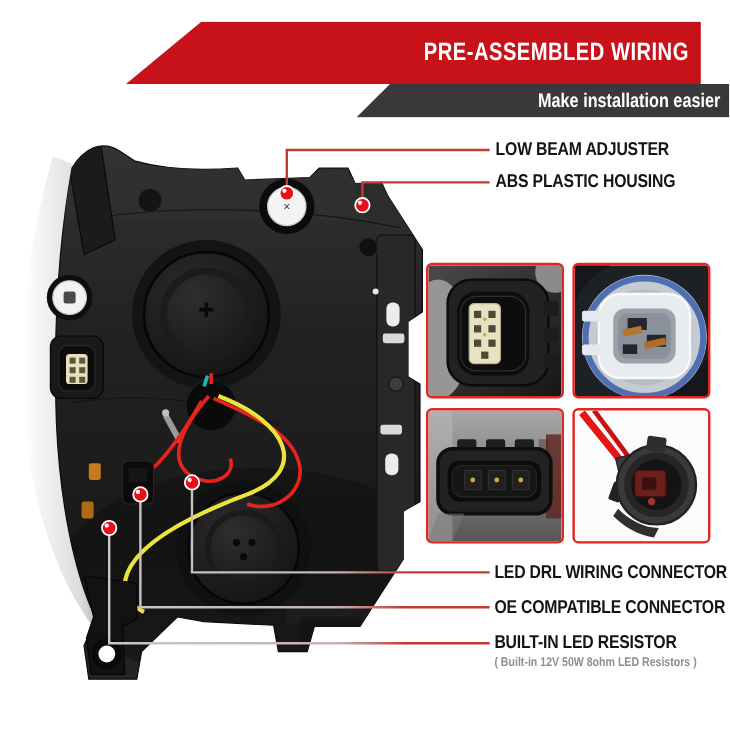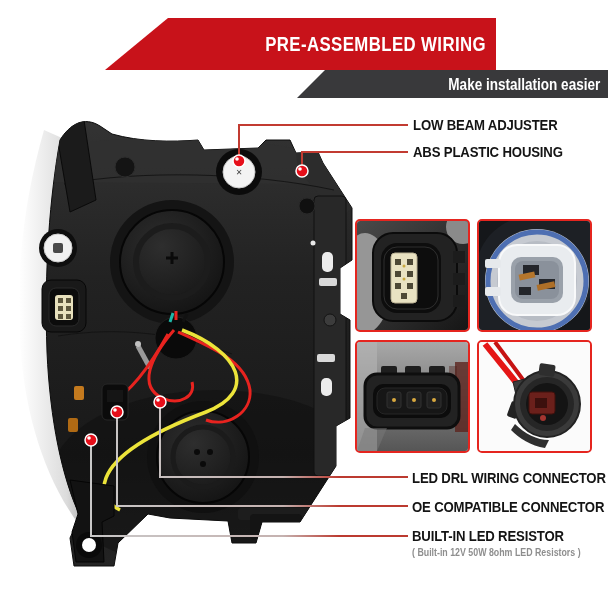--- a/index.html
+++ b/index.html
@@ -1,19 +1,19 @@
 <!DOCTYPE html>
 <html><head>
 <meta charset="utf-8">
 <style>
   html,body{margin:0;padding:0;background:#ffffff;}
   .stage{position:relative;width:608px;height:608px;background:#ffffff;overflow:hidden;
          font-family:"Liberation Sans",sans-serif;}
   
-  .banner-red{position:absolute;left:0;top:18px;width:496px;height:52px;background:#c8121a;
+  .banner-red{position:absolute;left:0;top:18px;width:584px;height:52px;background:#c8121a;
               -webkit-clip-path:polygon(168px 0,608px 0,608px 52px,105px 52px);
               clip-path:polygon(168px 0,608px 0,608px 52px,105px 52px);}
   .banner-title{position:absolute;right:10px;top:0;line-height:52px;color:#ffffff;
                 font-size:21px;font-weight:700;letter-spacing:.5px;white-space:nowrap;
                 transform:scaleX(.80);transform-origin:right center;}
   .banner-dark{position:absolute;left:0;top:70px;width:608px;height:28px;background:#39393b;
                -webkit-clip-path:polygon(325px 0,608px 0,608px 28px,297px 28px);
                clip-path:polygon(325px 0,608px 0,608px 28px,297px 28px);}
   .banner-sub{position:absolute;right:8px;top:0;line-height:28px;color:#ffffff;
               font-size:16.5px;font-weight:700;white-space:nowrap;

